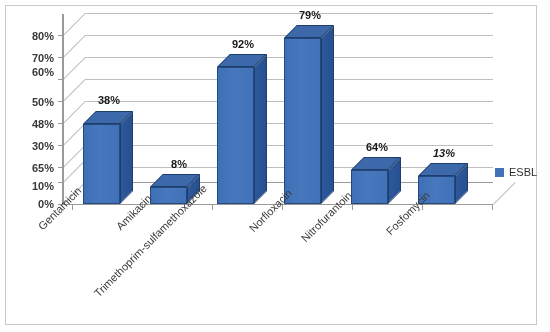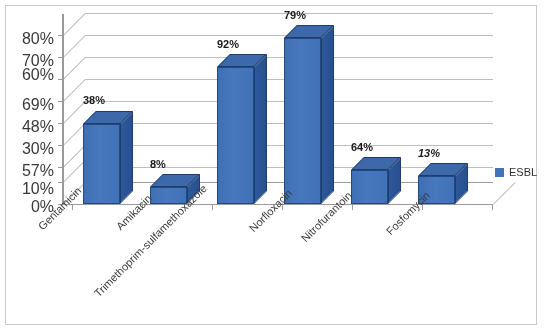--- a/index.html
+++ b/index.html
@@ -20,22 +20,22 @@
     position:absolute;height:0;border-top:1px solid #bfbfbf;
   }
   .depth-line{
     position:absolute;height:0;border-top:1px solid #bfbfbf;
     transform-origin:0 0;
   }
   .axis-line{
     position:absolute;background:#9a9a9a;
   }
   .ytick-label{
-    position:absolute;right:0;font-size:16px;color:#3a3a3a;
-    text-align:right;white-space:nowrap;
+    position:absolute;right:0;font-size:11px;color:#3a3a3a;
+    text-align:right;white-space:nowrap;font-weight:bold;
   }
   .tickmark{position:absolute;background:#9a9a9a;}
   
   .bar{position:absolute;}
   .bar .front{
     position:absolute;left:0;bottom:0;width:100%;
     background:linear-gradient(to right,#3f6fb5 0%,#4777bd 45%,#4171b7 100%);
     border:1px solid #23497f;box-sizing:border-box;
   }
   .bar .side{
@@ -47,21 +47,21 @@
   }
   .bar .top{
     position:absolute;height:13px;
     background:#3d69ab;
     border:1px solid #1d3d6d;box-sizing:border-box;
     transform-origin:0 100%;
     transform:skewX(-45deg);
   }
   .bar-label{
     position:absolute;font-size:11px;font-weight:bold;color:#1a1a1a;
-    text-align:left;white-space:nowrap;
+    text-align:right;white-space:nowrap;
   }
   
   .cat-label{
     position:absolute;font-size:11px;color:#3a3a3a;white-space:nowrap;
     transform-origin:0 50%;transform:rotate(-45deg);
   }
   
   #legend{
     position:absolute;left:489px;top:160px;
     display:flex;align-items:center;gap:5px;
@@ -71,24 +71,24 @@
 </style>
 </head>
 <body>
 
 <div id="chart-frame">
   <div id="plot">
 
     <div class="ytick-label" style="top:24px;width:46px;left:2px;">80%</div>
     <div class="ytick-label" style="top:46px;width:46px;left:2px;">70%</div>
     <div class="ytick-label" style="top:60px;width:46px;left:2px;">60%</div>
-    <div class="ytick-label" style="top:90px;width:46px;left:2px;">69%</div>
+    <div class="ytick-label" style="top:90px;width:46px;left:2px;">50%</div>
     <div class="ytick-label" style="top:112px;width:46px;left:2px;">48%</div>
     <div class="ytick-label" style="top:134px;width:46px;left:2px;text-align:right;">30%</div>
-    <div class="ytick-label" style="top:156px;width:46px;left:2px;">57%</div>
+    <div class="ytick-label" style="top:156px;width:46px;left:2px;">65%</div>
     <div class="ytick-label" style="top:174px;width:46px;left:2px;">10%</div>
     <div class="ytick-label" style="top:192px;width:46px;left:2px;">0%</div>
 
     <div class="tickmark" style="left:52px;top:29px;width:5px;height:1px;"></div>
     <div class="tickmark" style="left:52px;top:51px;width:5px;height:1px;"></div>
     <div class="tickmark" style="left:52px;top:73px;width:5px;height:1px;"></div>
     <div class="tickmark" style="left:52px;top:95px;width:5px;height:1px;"></div>
     <div class="tickmark" style="left:52px;top:117px;width:5px;height:1px;"></div>
     <div class="tickmark" style="left:52px;top:139px;width:5px;height:1px;"></div>
     <div class="tickmark" style="left:52px;top:161px;width:5px;height:1px;"></div>

